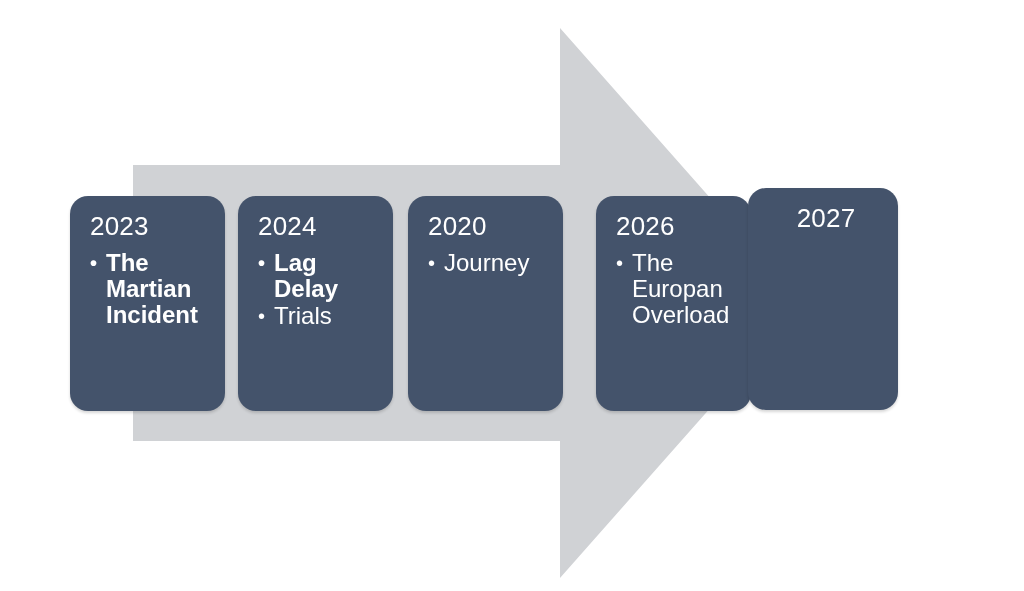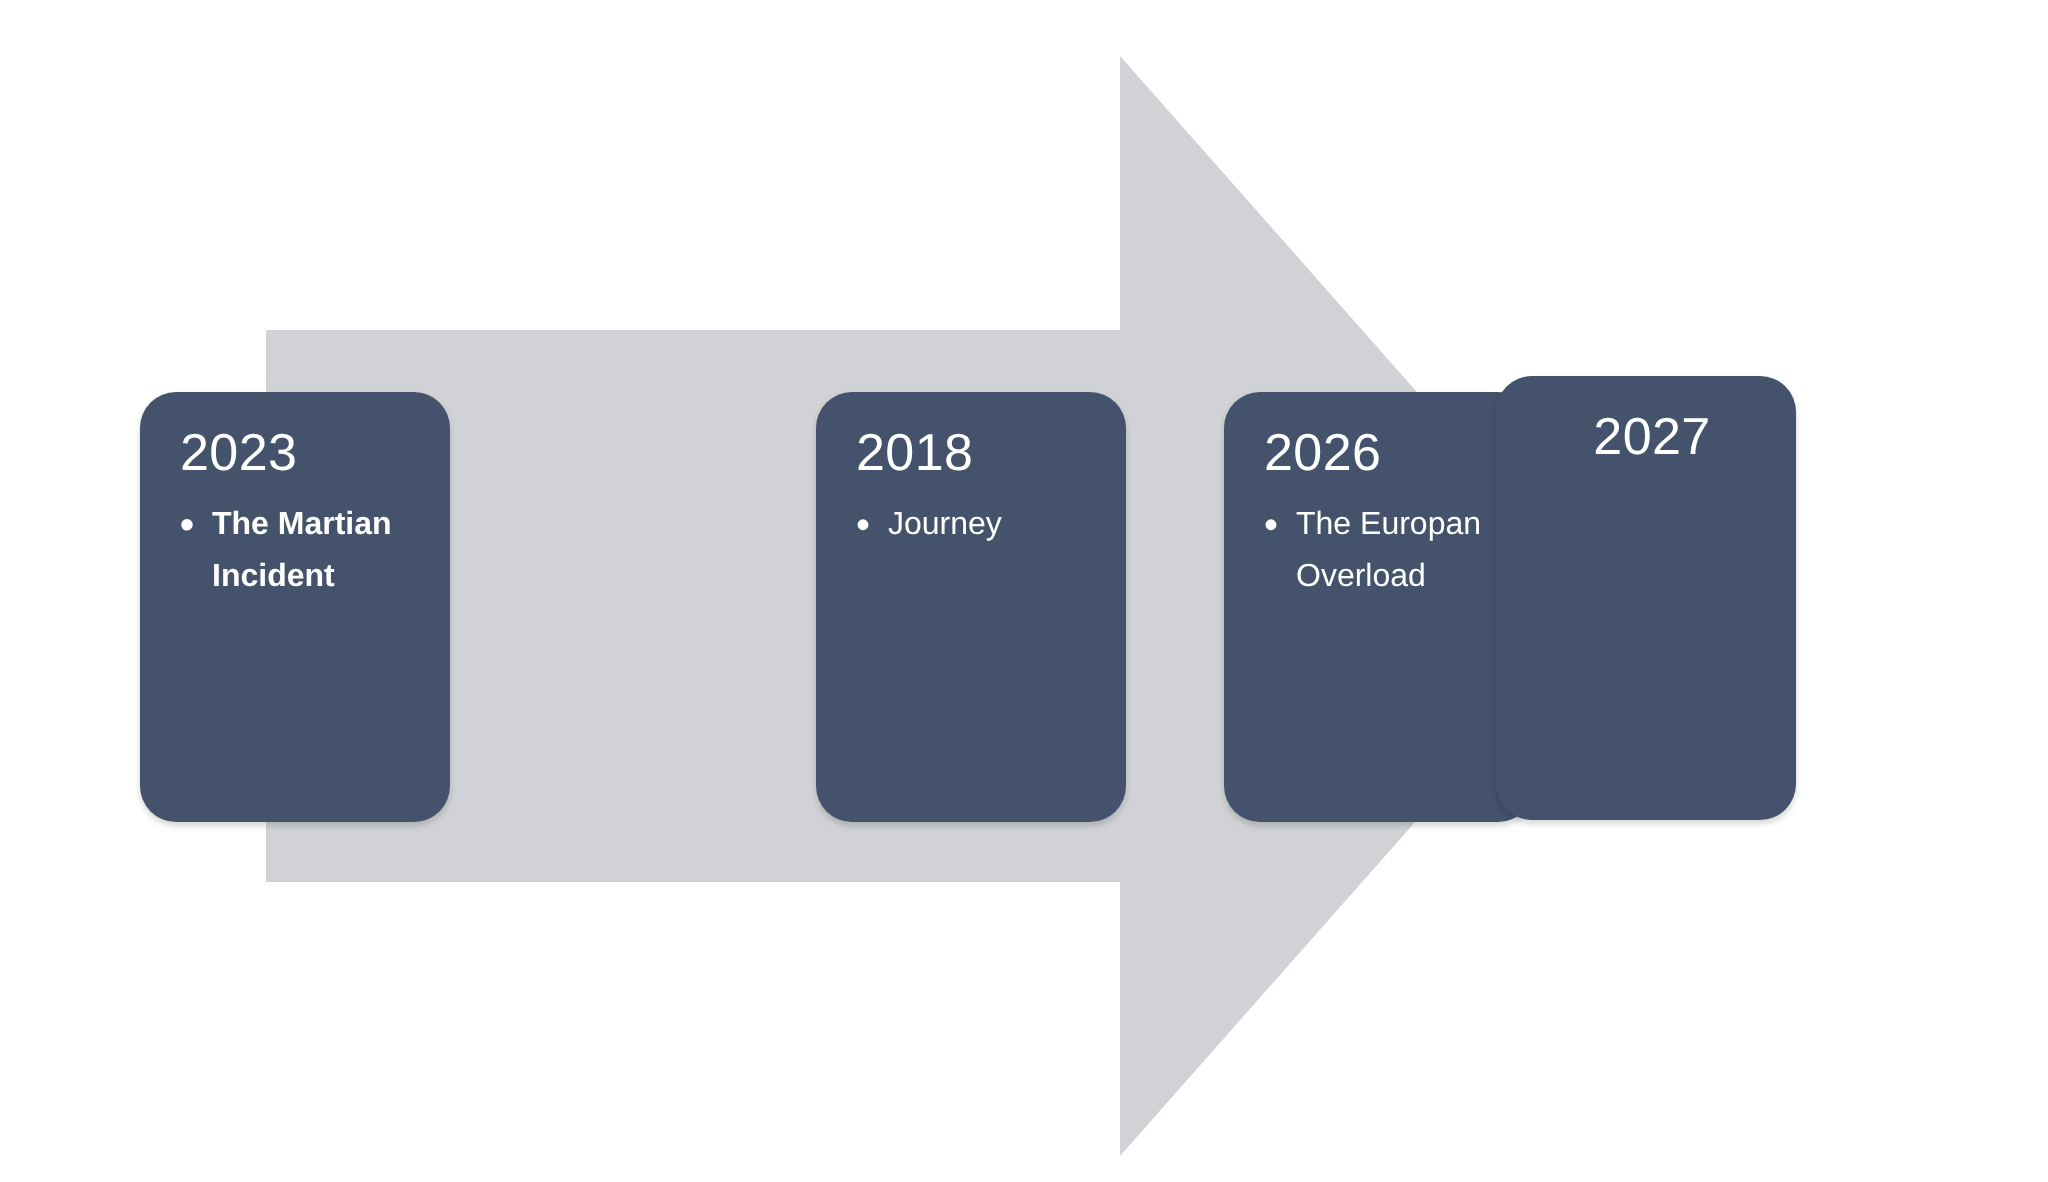--- a/index.html
+++ b/index.html
@@ -57,21 +57,21 @@
   }
 
   .bullet-list {
     list-style: none;
     margin: 0;
     padding: 0;
   }
 
   .bullet-item {
     position: relative;
-    font-size: 16px;
+    font-size: 24px;
     line-height: 26px;
     color: #ffffff;
     padding-left: 16px;
     margin: 0 0 1px 0;
   }
   .bullet-item::before {
     content: "\2022";
     position: absolute;
     left: 0;
     top: 0;
@@ -80,44 +80,51 @@
     color: #ffffff;
   }
   .bullet-item.bold {
     font-weight: bold;
   }
 
   
   #box-2023 { left: 70px;  top: 196px; width: 155px; height: 215px; }
   #box-2024 { left: 238px; top: 196px; width: 155px; height: 215px; }
   #box-2025 { left: 408px; top: 196px; width: 155px; height: 215px; }
-  #box-2026 { left: 612px; top: 196px; width: 155px; height: 215px; }
+  #box-2026 { left: 596px; top: 196px; width: 155px; height: 215px; }
   #box-2027 { left: 748px; top: 188px; width: 150px; height: 222px; }
 </style>
 </head>
 <body>
 
 <div id="stage">
 
   <div id="arrow-layer">
     <svg width="1024" height="591" viewBox="0 0 1024 591">
       <polygon points="133,165 560,165 560,28 803,303 560,578 560,441 133,441" fill="#d0d2d5"></polygon>
     </svg>
   </div>
 
   <div class="milestone-box" id="box-2023" style="background: rgb(68, 83, 107);">
     <div class="year-label">2023</div>
     <ul class="bullet-list">
       <li class="bullet-item bold">The Martian Incident</li>
     </ul>
   </div>
 
+  <div class="milestone-box" id="box-2024" style="background: rgb(68, 83, 107);">
+    <div class="year-label">2024</div>
+    <ul class="bullet-list">
+      <li class="bullet-item bold">Lag Delay</li>
+      <li class="bullet-item">Trials</li>
+    </ul>
+  </div>
 
   <div class="milestone-box" id="box-2025" style="background: rgb(68, 83, 107);">
-    <div class="year-label">2018</div>
+    <div class="year-label">2020</div>
     <ul class="bullet-list">
       <li class="bullet-item">Journey</li>
     </ul>
   </div>
 
   <div class="milestone-box" id="box-2026" style="background: rgb(68, 83, 107);">
     <div class="year-label">2026</div>
     <ul class="bullet-list">
       <li class="bullet-item">The Europan Overload</li>
     </ul>

